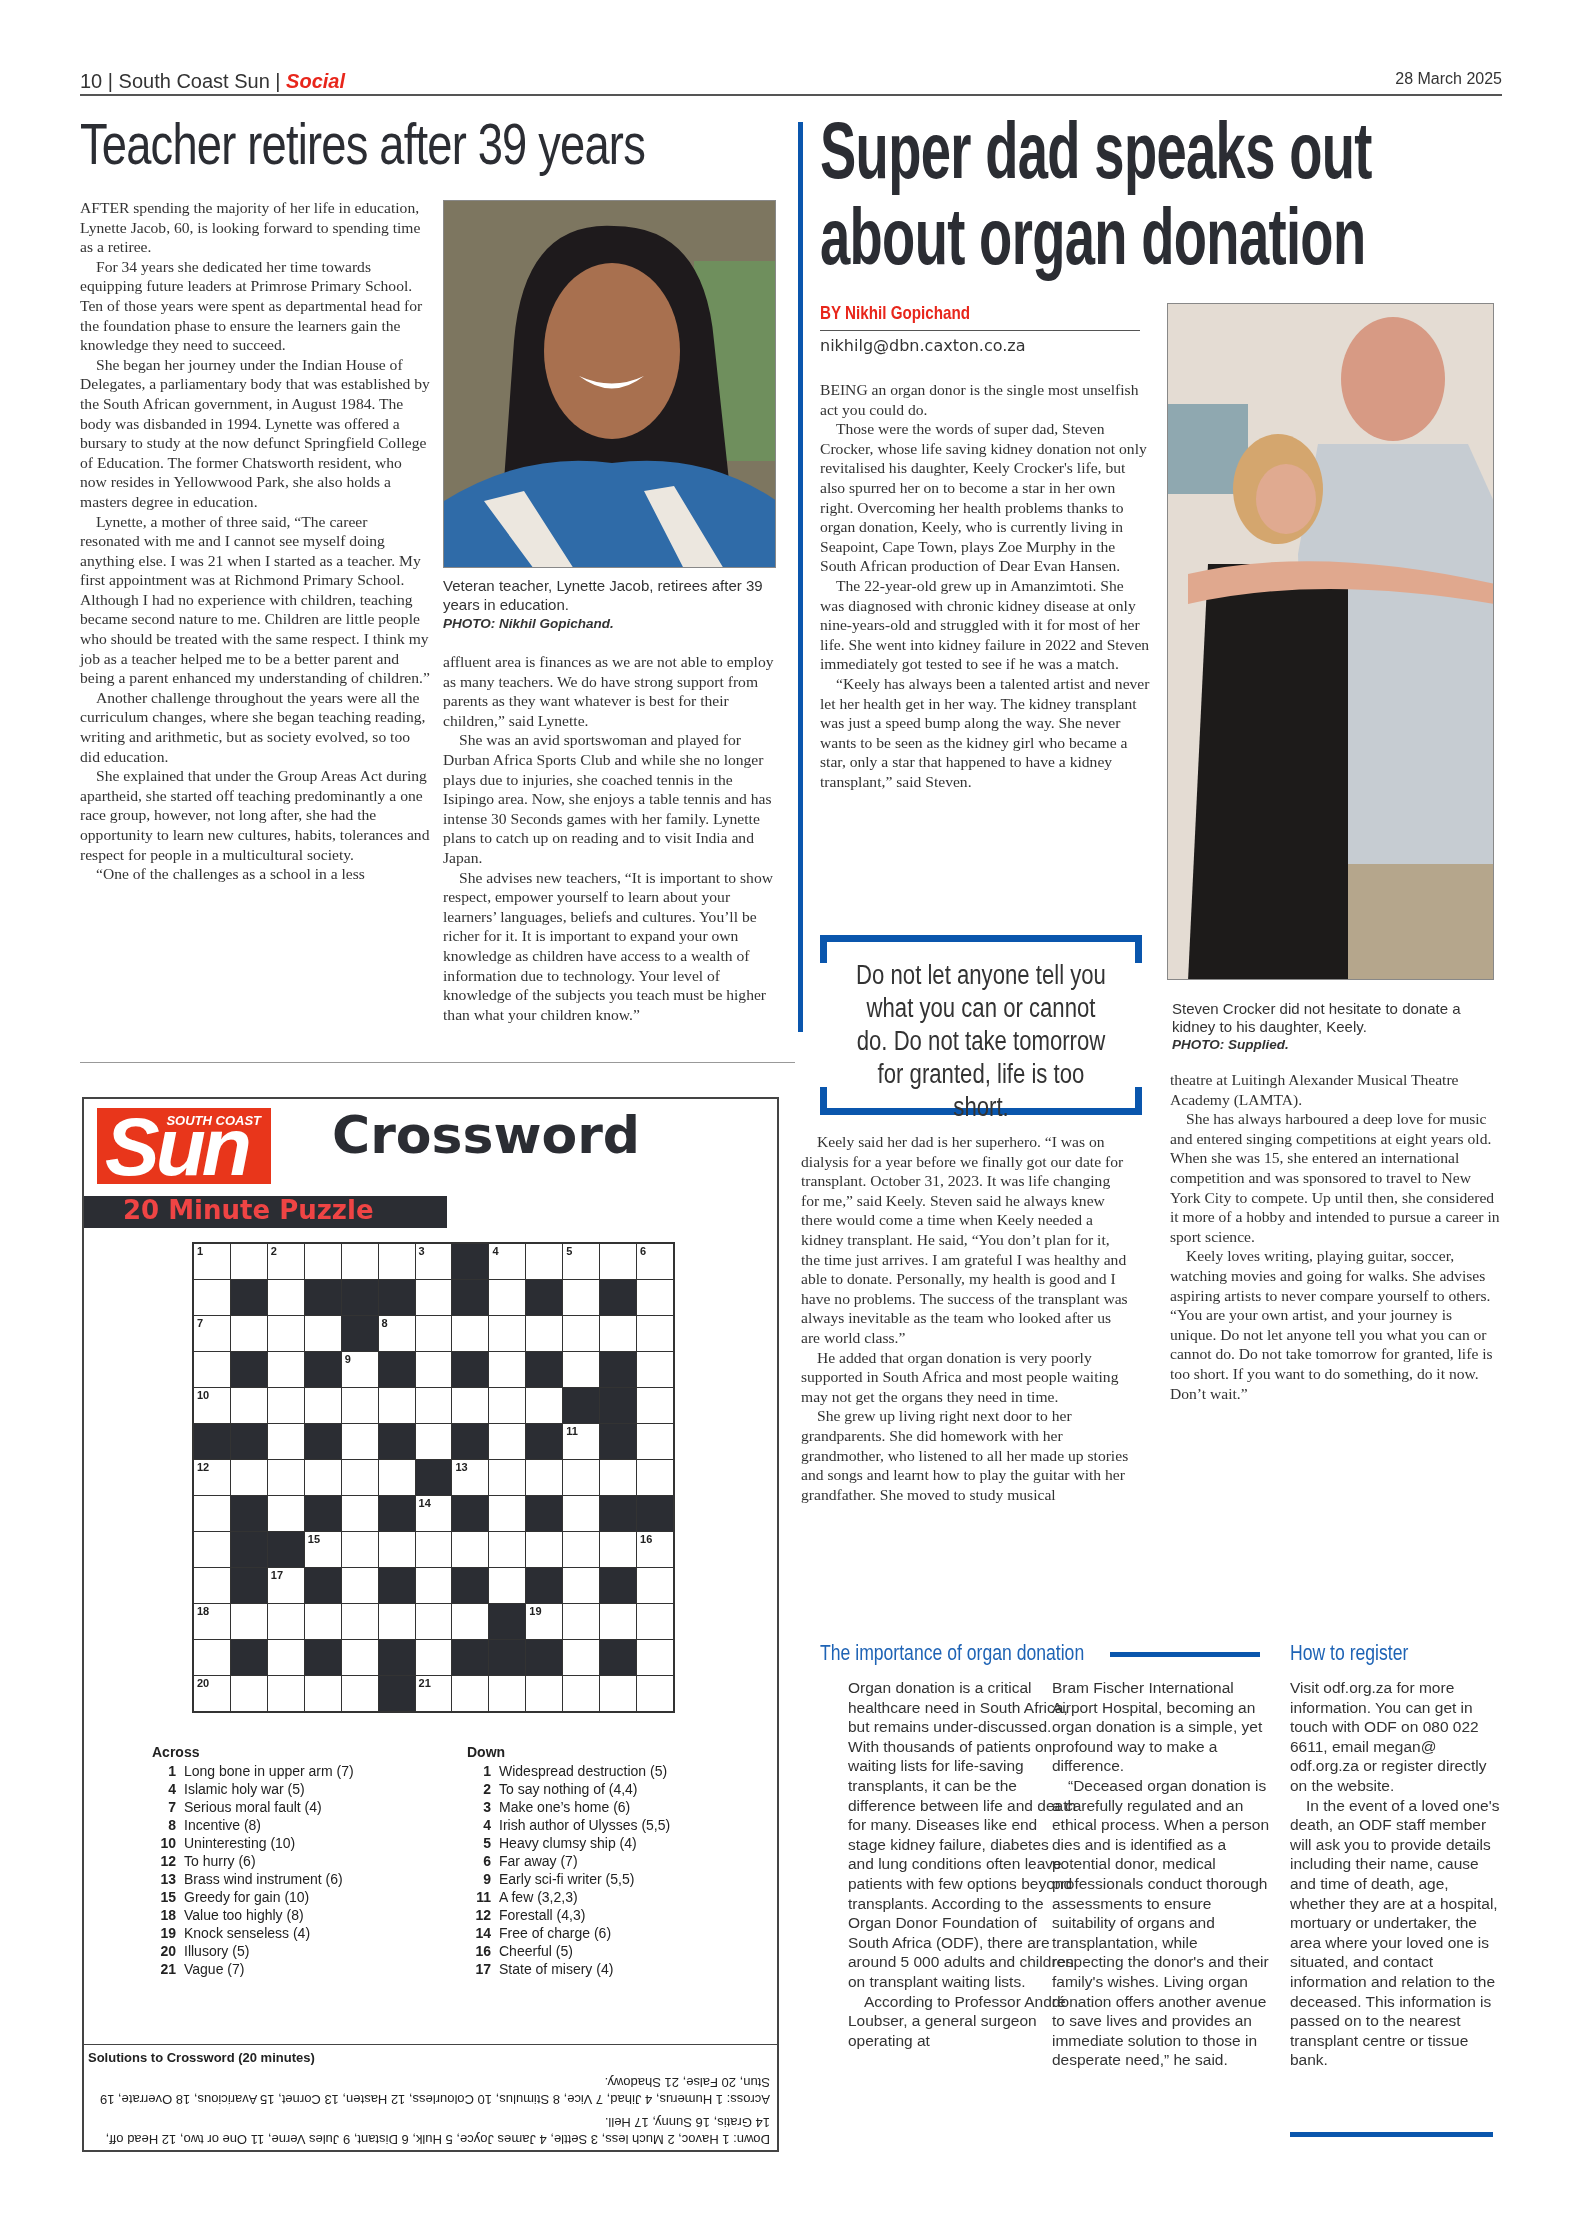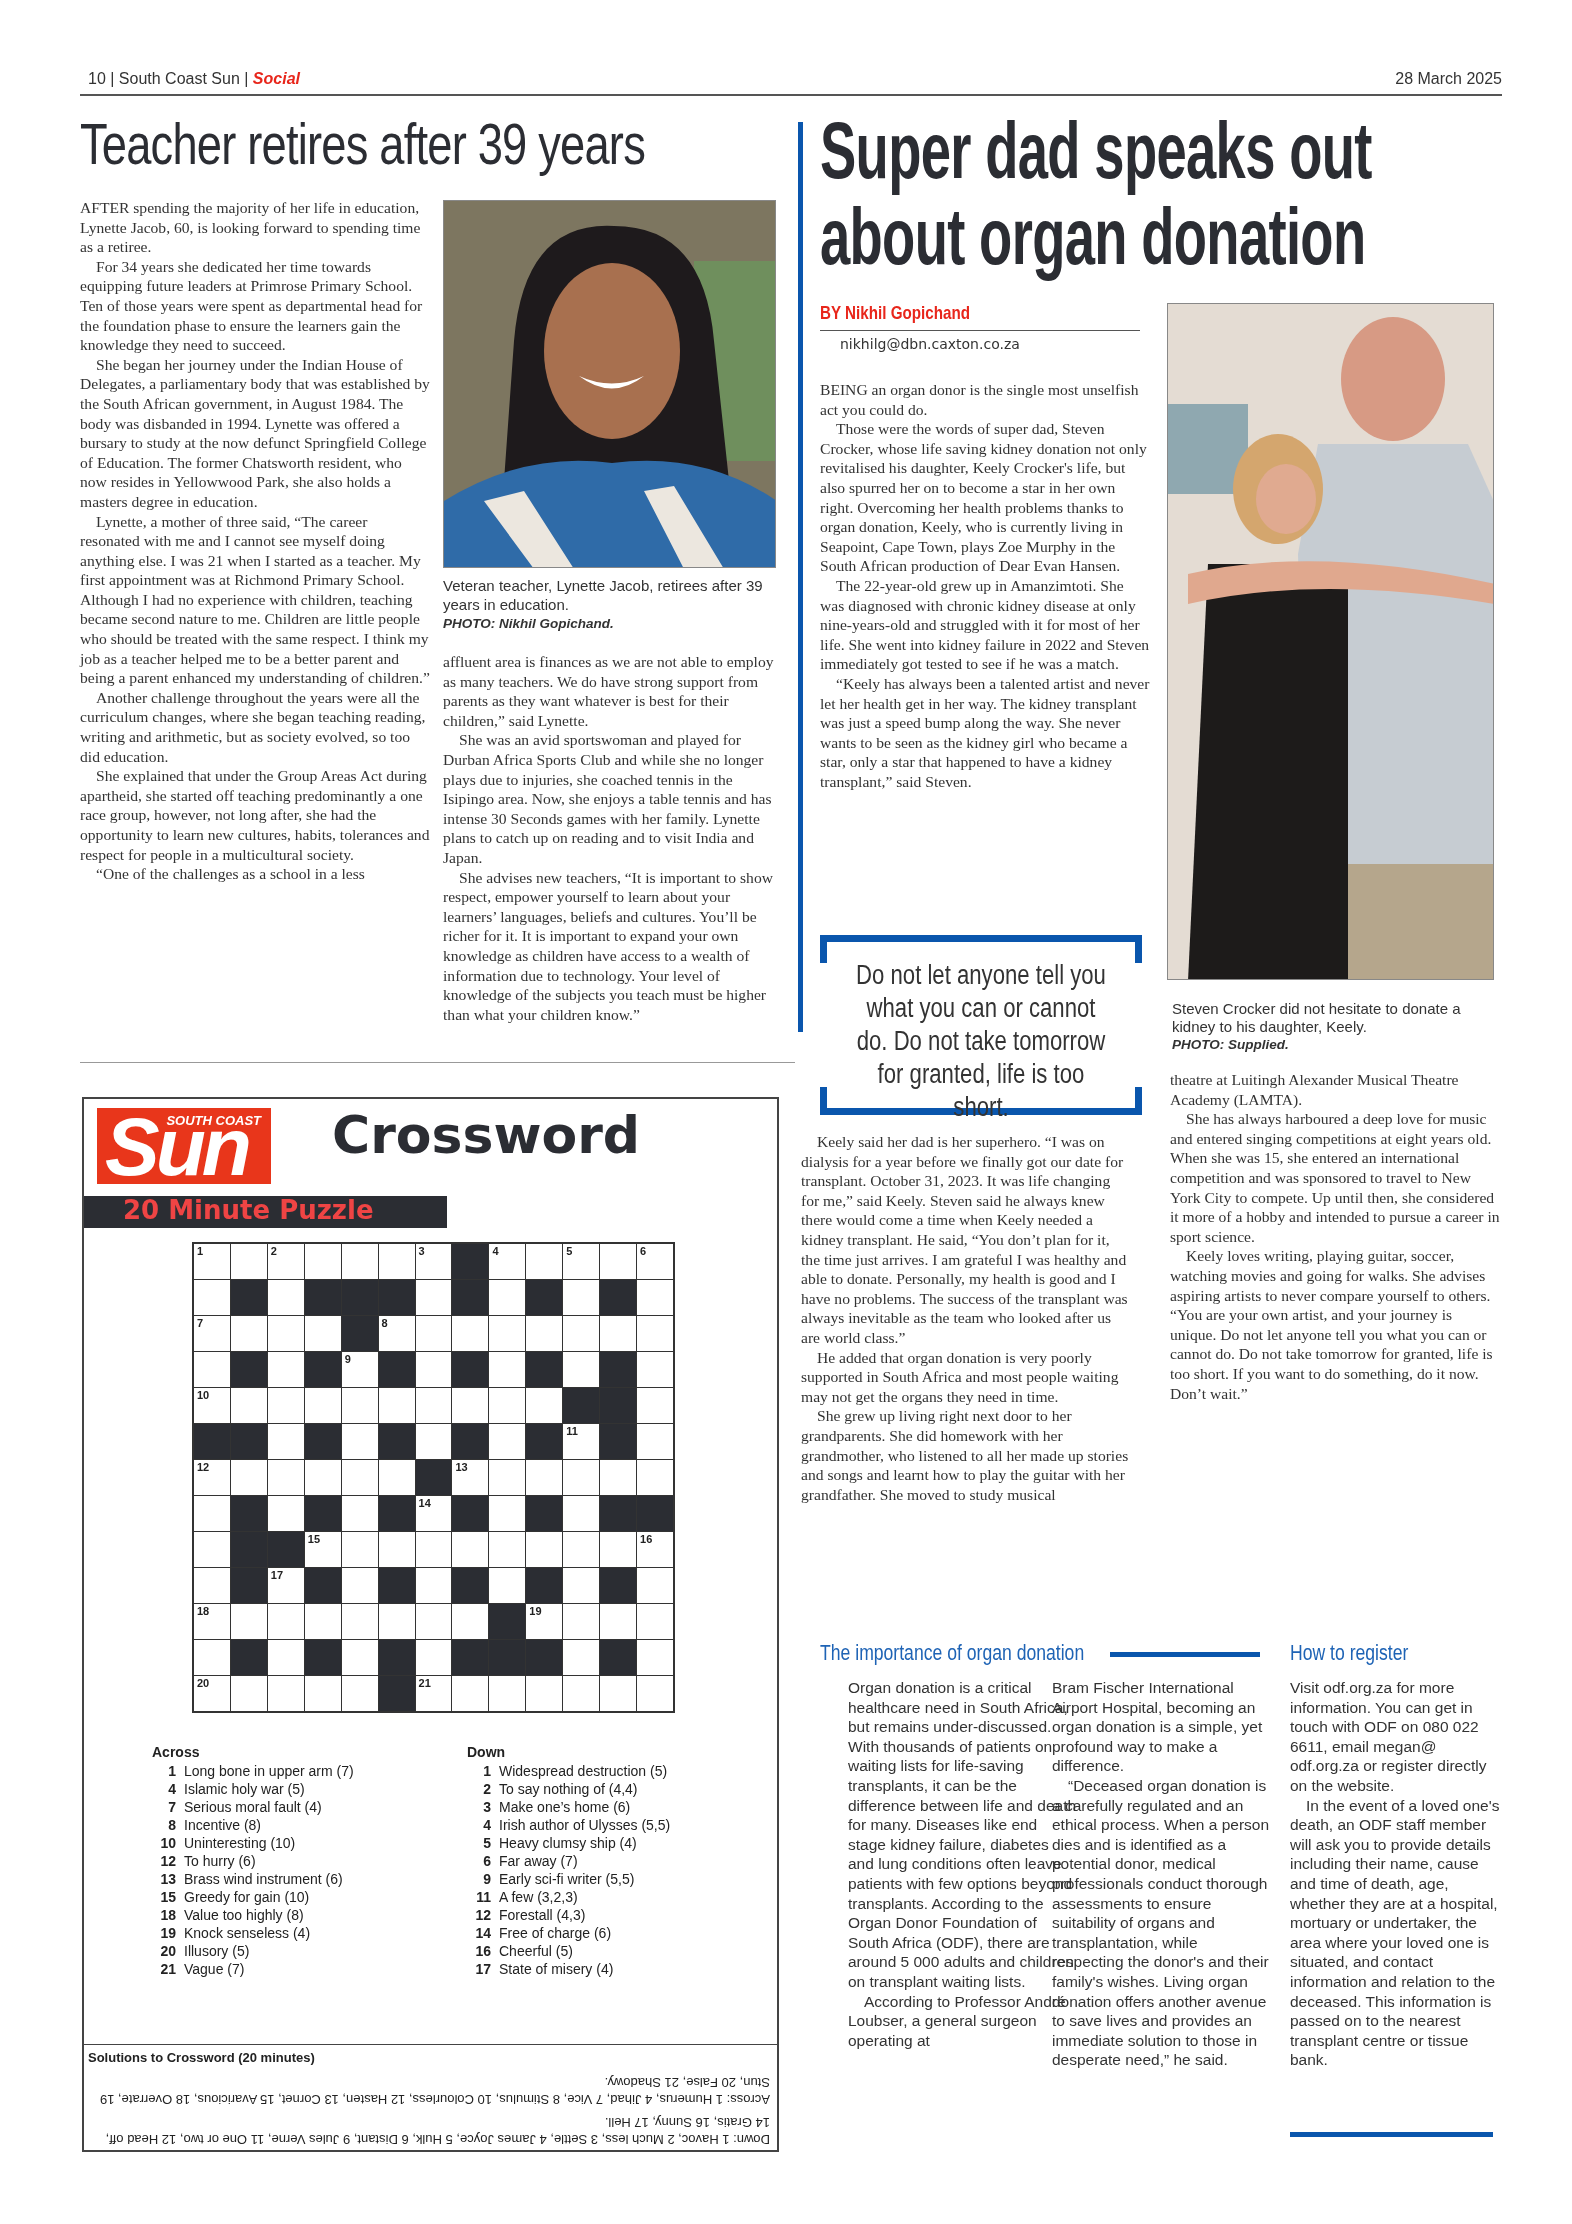--- a/index.html
+++ b/index.html
@@ -1,21 +1,21 @@
 <!DOCTYPE html>
 <html><head>
 <meta charset="utf-8">
 <style>
   * { box-sizing: border-box; margin: 0; padding: 0; }
   body { width: 1572px; height: 2224px; background: #fff; position: relative; overflow: hidden; color: #2b2d33; font-family: "Liberation Serif", serif; }
   .abs { position: absolute; }
   .sans { font-family: "Liberation Sans", sans-serif; }
 
   
-  #folio { left: 80px; top: 70px; font-size: 16px; color: #333; margin-left: 8px; }
+  #folio { left: 80px; top: 70px; font-size: 20px; color: #333; }
   #folio .section { color: #e8261b; font-weight: bold; font-style: italic; }
   #date { right: 70px; top: 70px; font-size: 16px; color: #333; }
   #header-rule { left: 80px; right: 70px; top: 94px; height: 2px; background: #555; }
 
   
   #teacher-headline { left: 80px; top: 110px; font-size: 58px; font-family: "Liberation Sans", sans-serif; font-weight: normal; letter-spacing: -1px; transform: scaleX(0.78); transform-origin: left top; white-space: nowrap; color: #2b2d33; }
   .body-text { font-size: 15.6px; line-height: 19.6px; color: #333; text-align: left; }
   .body-text p { text-indent: 16px; }
   .body-text p.first { text-indent: 0; }
   #teacher-col1 { left: 80px; top: 198px; width: 350px; }
@@ -23,21 +23,21 @@
   #teacher-caption { left: 443px; top: 576px; width: 340px; font-size: 15px; line-height: 19px; color: #333; }
   #teacher-caption .credit { font-weight: bold; font-style: italic; font-size: 13.5px; }
   #teacher-col2 { left: 443px; top: 652px; width: 340px; }
   #mid-rule-v { left: 798px; top: 122px; width: 5px; height: 910px; background: #0a56ad; }
   #section-rule { left: 80px; top: 1062px; width: 715px; height: 1px; background: #999; }
 
   
   #super-headline { left: 820px; top: 108px; font-size: 80px; line-height: 86px; font-family: "Liberation Sans", sans-serif; font-weight: bold; transform: scaleX(0.68); transform-origin: left top; white-space: nowrap; letter-spacing: -1px; color: #2b2d33; }
   #byline { left: 820px; top: 302px; font-size: 19px; font-family: "Liberation Sans", sans-serif; font-weight: bold; color: #e8261b; transform: scaleX(0.8); transform-origin: left top; white-space: nowrap; }
   #byline-rule { left: 820px; top: 330px; width: 320px; height: 1px; background: #555; }
-  #email { left: 820px; top: 336px; font-size: 14px; font-family: "DejaVu Sans", sans-serif; color: #333; margin-left: 20px; }
+  #email { left: 820px; top: 336px; font-size: 16px; font-family: "DejaVu Sans", sans-serif; color: #333; }
   #organ-col1 { left: 820px; top: 380px; width: 330px; }
   #dad-photo { left: 1167px; top: 303px; width: 327px; height: 677px; border: 1px solid #888; overflow: hidden; background: linear-gradient(180deg,#d9cfc6 0%,#e9e2da 30%,#c7c9cb 55%,#b9bcc0 70%,#6e6558 82%,#2a2522 100%); }
   #dad-caption { left: 1172px; top: 1000px; width: 330px; font-size: 15px; line-height: 18px; color: #333; }
   #dad-caption .credit { font-weight: bold; font-style: italic; font-size: 13.5px; }
 
   
   #pullquote { left: 820px; top: 935px; width: 322px; height: 180px; }
   #pullquote .bt { position: absolute; left: 0; right: 0; top: 0; height: 7px; background: #0a56ad; }
   #pullquote .bb { position: absolute; left: 0; right: 0; bottom: 0; height: 7px; background: #0a56ad; }
   #pullquote .lt { position: absolute; left: 0; top: 0; width: 7px; height: 28px; background: #0a56ad; }

